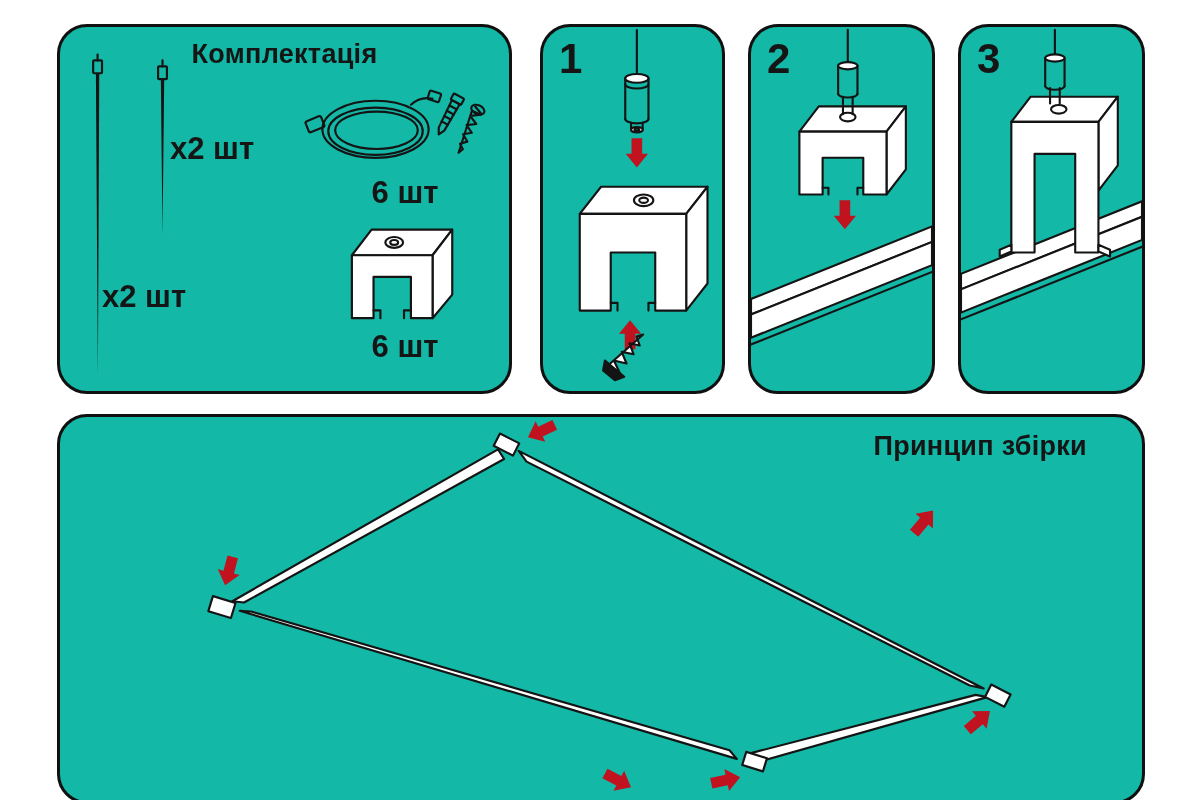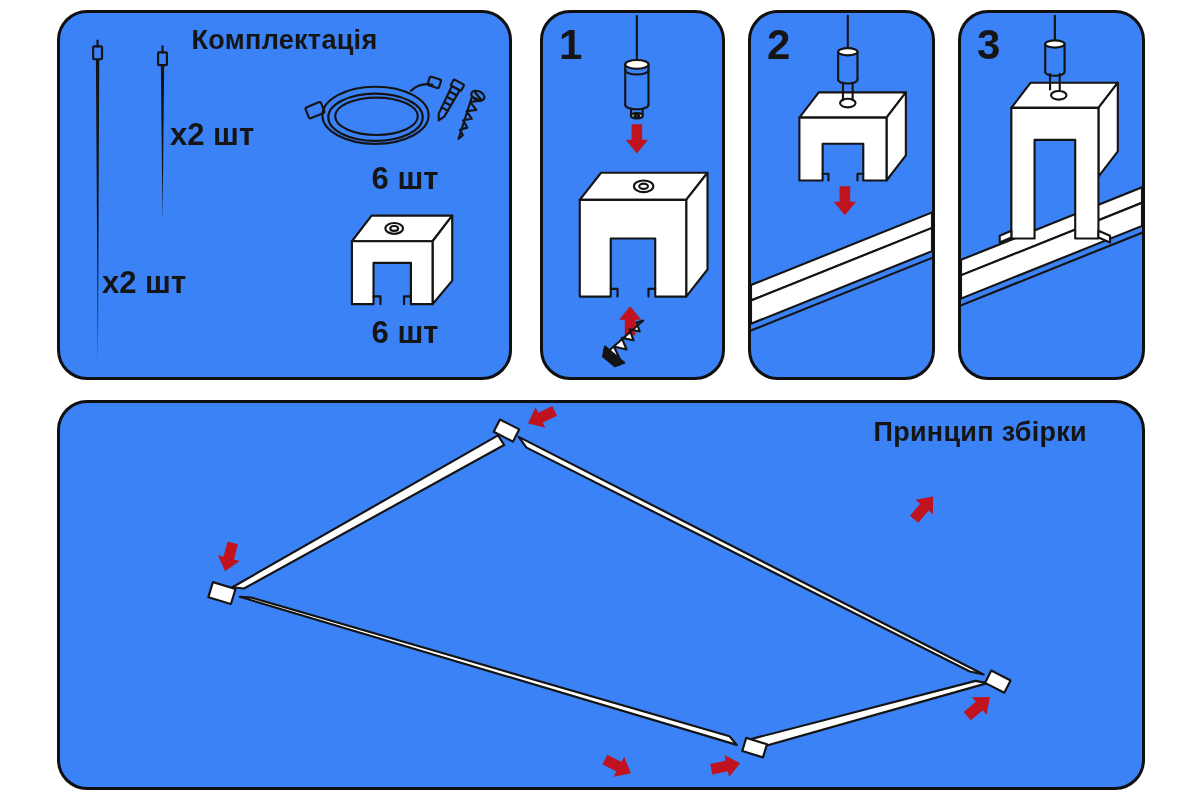--- a/index.html
+++ b/index.html
@@ -1,22 +1,22 @@
 <!DOCTYPE html>
 <html style="--accent: #c0121f;"><head>
 <meta charset="utf-8">
 <style>
   html,body { margin:0; padding:0; background:#fff; }
   .canvas {
     position:relative; width:1200px; height:800px; background:#fff;
     font-family:"Liberation Sans", sans-serif; color:#141414; overflow:hidden;
   }
   .panel {
-    position:absolute; box-sizing:border-box; background:#3b82f6;
-    border:3.5px solid #101010; border-radius:30px;
+    position:absolute; box-sizing:border-box; background:#14b8a6;
+    border:3.5px solid #101010; border-radius:30px;margin-top:14px;
   }
   .panel svg.art { position:absolute; inset:0; width:100%; height:100%; display:block; }
   .label { position:absolute; white-space:nowrap; color:#151515; }
   .kit-title { top:12px; left:0; width:100%; text-align:center; font-size:27px; font-weight:600; letter-spacing:.3px; }
   .qty { font-size:31px; font-weight:600; }
   .step-num { top:8px; left:16px; font-size:42px; font-weight:800; }
   .assembly-title { top:14px; right:55px; font-size:27px; font-weight:600; letter-spacing:.3px; }
   .arrow { fill:var(--accent,#c0121f); }
 </style>
 </head>

